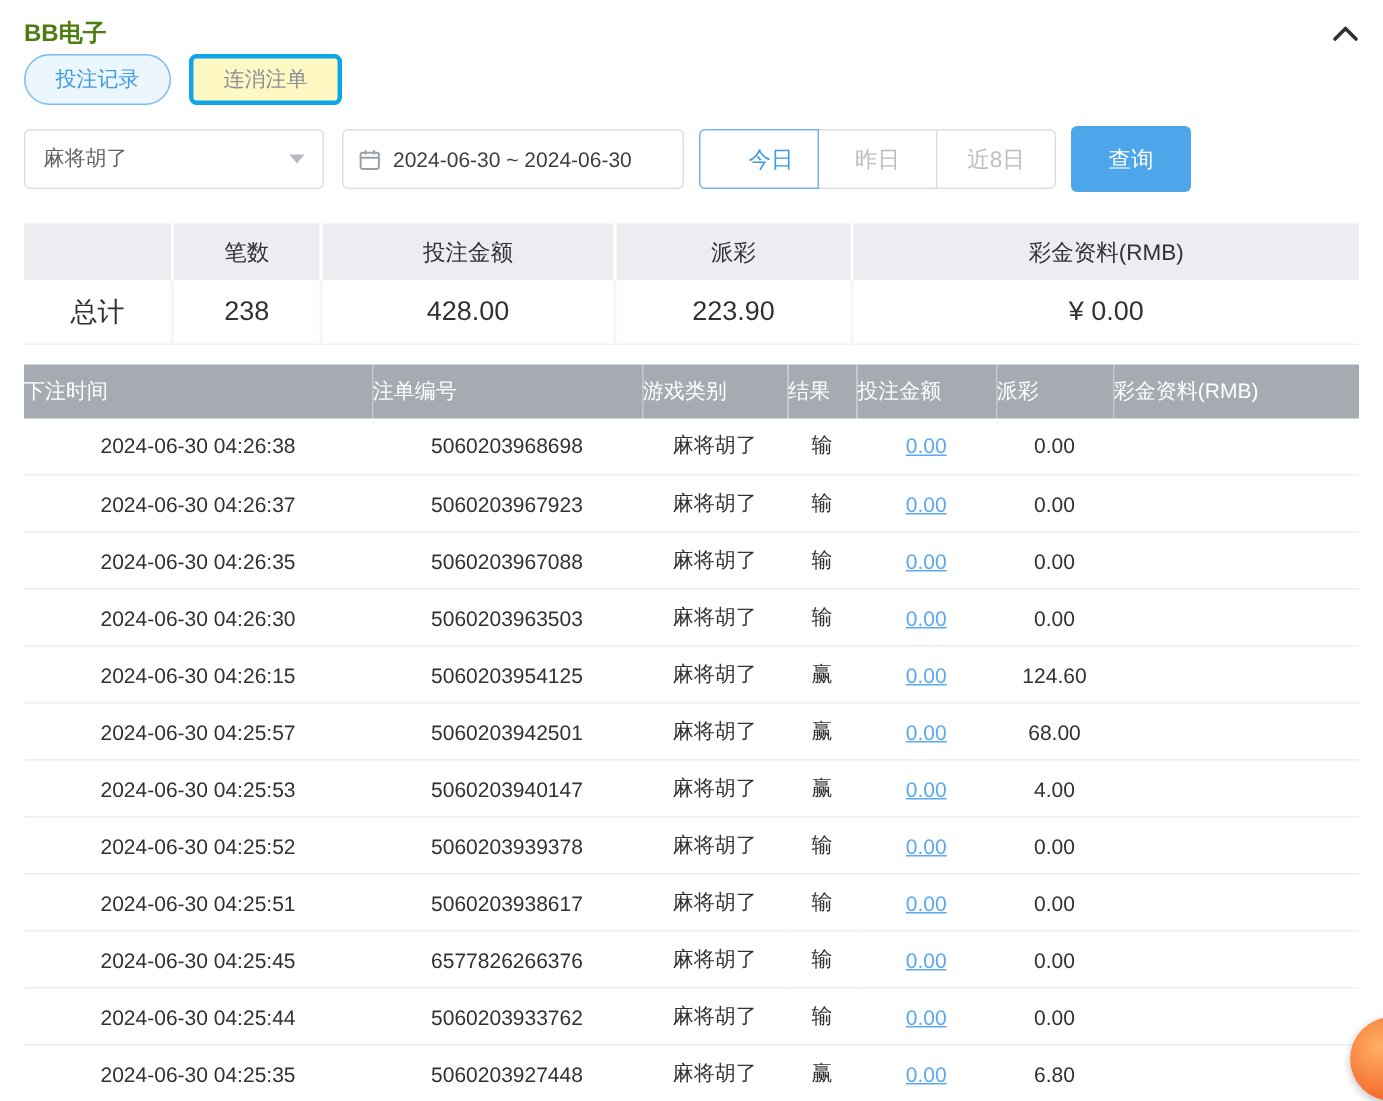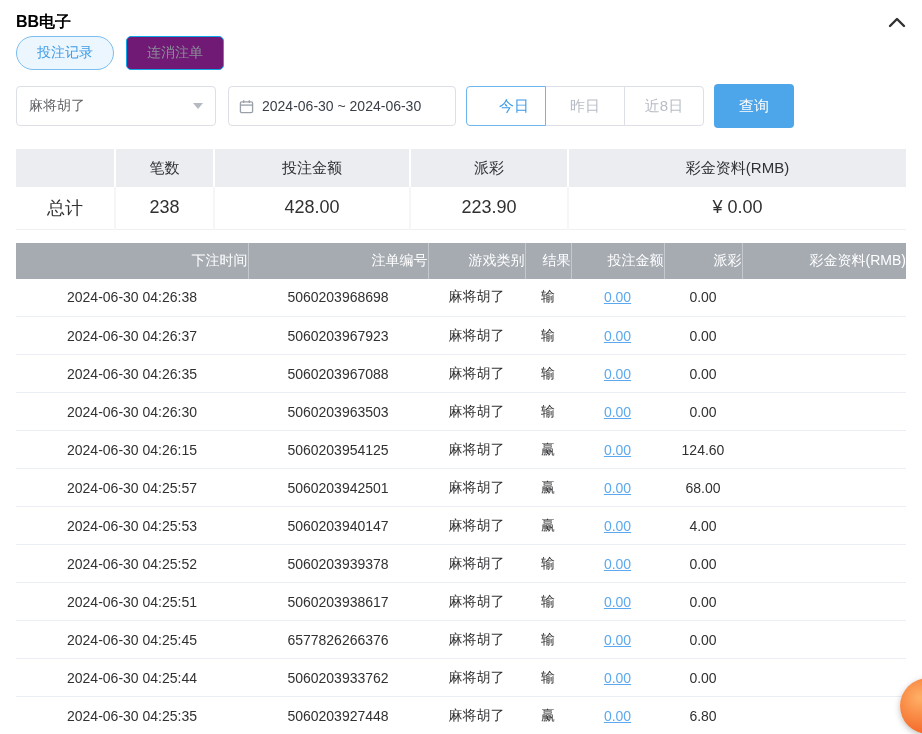--- a/index.html
+++ b/index.html
@@ -15,28 +15,28 @@
     position:relative;
     background:#fff;
     font-family:"Liberation Sans","DejaVu Sans",sans-serif;
     font-size:14px;
     color:#303133;
   }
   .page{padding:8px 16px 0 16px;}
 
   
   .page-header{display:flex;align-items:center;justify-content:space-between;height:28px;}
-  .page-title{font-size:16px;font-weight:bold;color:#000000;}
+  .page-title{font-size:16px;font-weight:bold;color:#4d7c0f;}
   .collapse-btn{cursor:pointer;display:flex;align-items:center;color:#303133;background:none;border:none;}
 
   
   .tabs{display:flex;gap:12px;}
   .tab{
     height:34px;padding:0 20px;font-size:14px;cursor:pointer;
-    background:#701a75;border:1px solid #0ea5e9;color:#606266;border-radius:17px;
+    background:#fef9c3;border:3px solid #0ea5e9;color:#606266;border-radius:17px;
   }
   .tab.active{
     background:#ecf6ff;border:1px solid var(--accent-light);color:#3d9be4;
   }
   .tab.secondary{border-radius:5px;color:#8a8f99;}
 
   
   .filters{display:flex;align-items:center;margin-top:14px;}
   .select{
     width:200px;height:40px;border:1px solid #dcdfe6;border-radius:4px;
@@ -77,21 +77,21 @@
   .summary td{
     height:42px;text-align:center;background:#fff;font-size:18px;
     border-right:2px solid #f5f6f8;border-bottom:1px solid #eef0f3;
   }
   .summary td:last-child{border-right:none;}
 
   
   .records{margin-top:13px;}
   .records th{
     background:var(--table-header-bg);color:#fff;height:36px;font-weight:400;
-    text-align:right;font-size:14px;border-right:1px solid rgba(255,255,255,0.35);
+    text-align:left;font-size:14px;border-right:1px solid rgba(255,255,255,0.35);
   }
   .records th:last-child{border-right:none;}
   .records td{
     height:38px;text-align:center;background:#fff;color:#303133;
     border-bottom:1px solid #ebeef5;font-size:14px;
     overflow:hidden;white-space:nowrap;
   }
   .amount-link{color:var(--link);text-decoration:underline;cursor:pointer;}
 
   

